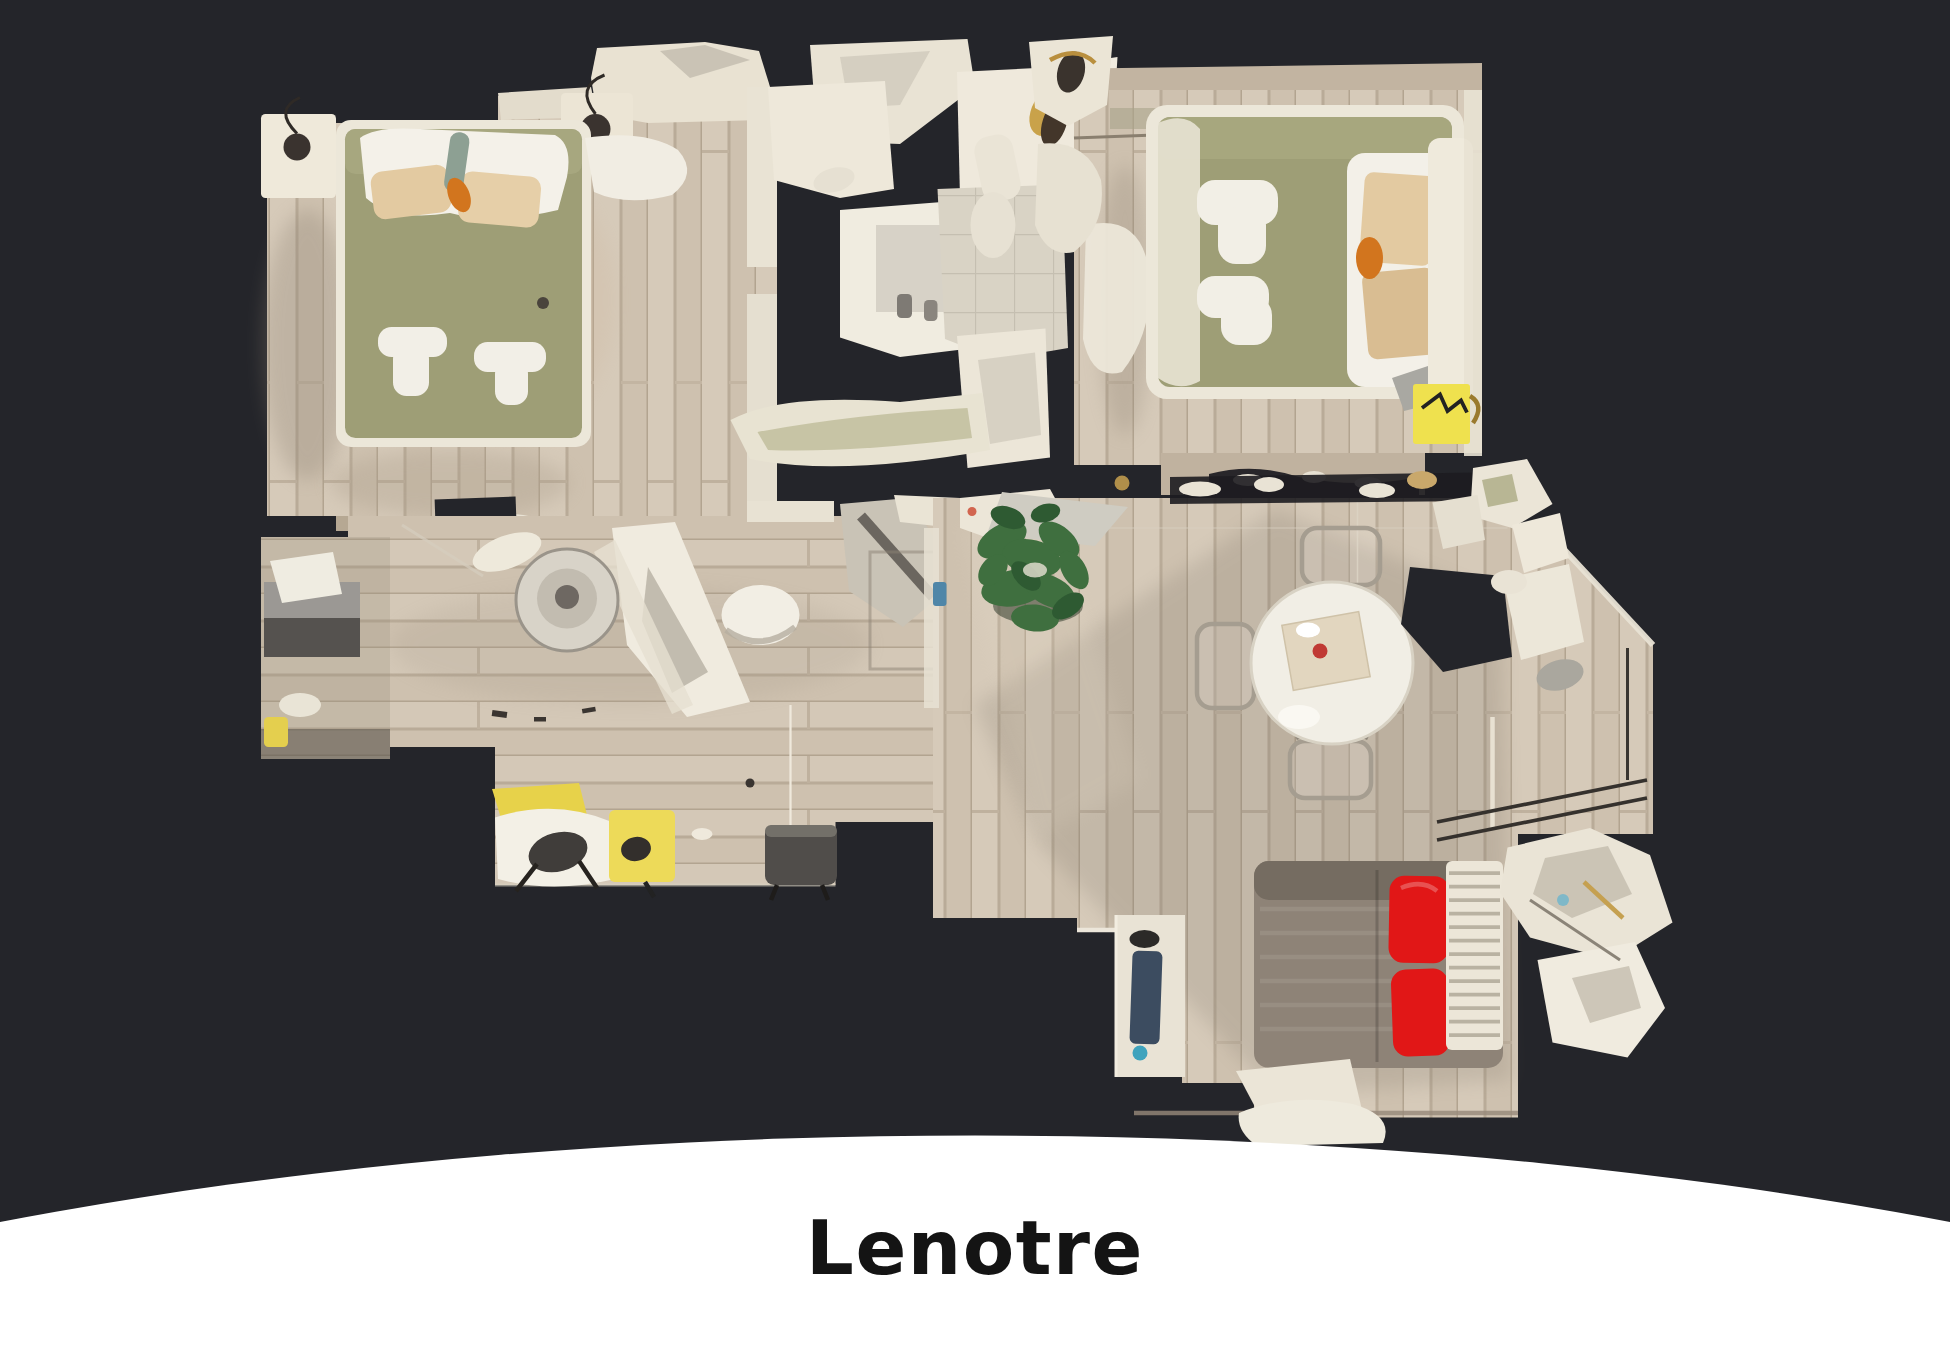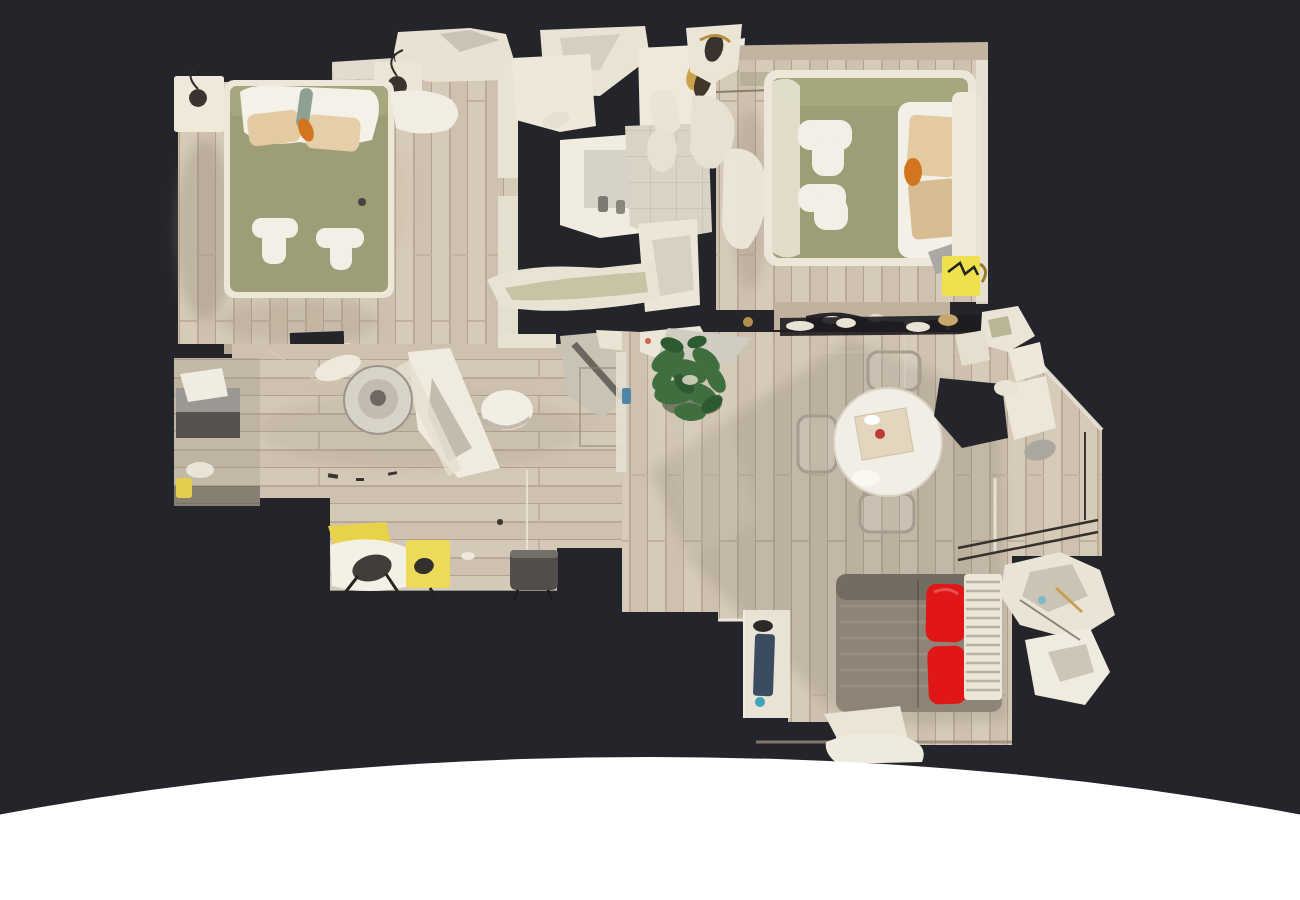--- a/index.html
+++ b/index.html
@@ -334,14 +334,15 @@
       <path d="M1025,640 L1090,628 L1110,672 L1085,705 L1035,695 Z" fill="#f0ebdf"></path>
       <polygon points="1048,652 1086,644 1094,672 1060,682" fill="#beb6a7" opacity=".7"></polygon>
       <path d="M1056,588 L1082,612" stroke="#c5a050" stroke-width="3"></path>
       <circle cx="1042" cy="600" r="4" fill="#7fb8c8"></circle>
       <path d="M1020,600 L1080,640" stroke="#8b8478" stroke-width="2"></path>
     </g>
   </g>
 </svg>
 
 <div class="footer-curve"></div>
+<h1 class="title">Lenotre</h1>
 
 </div>
 
 </body></html>

